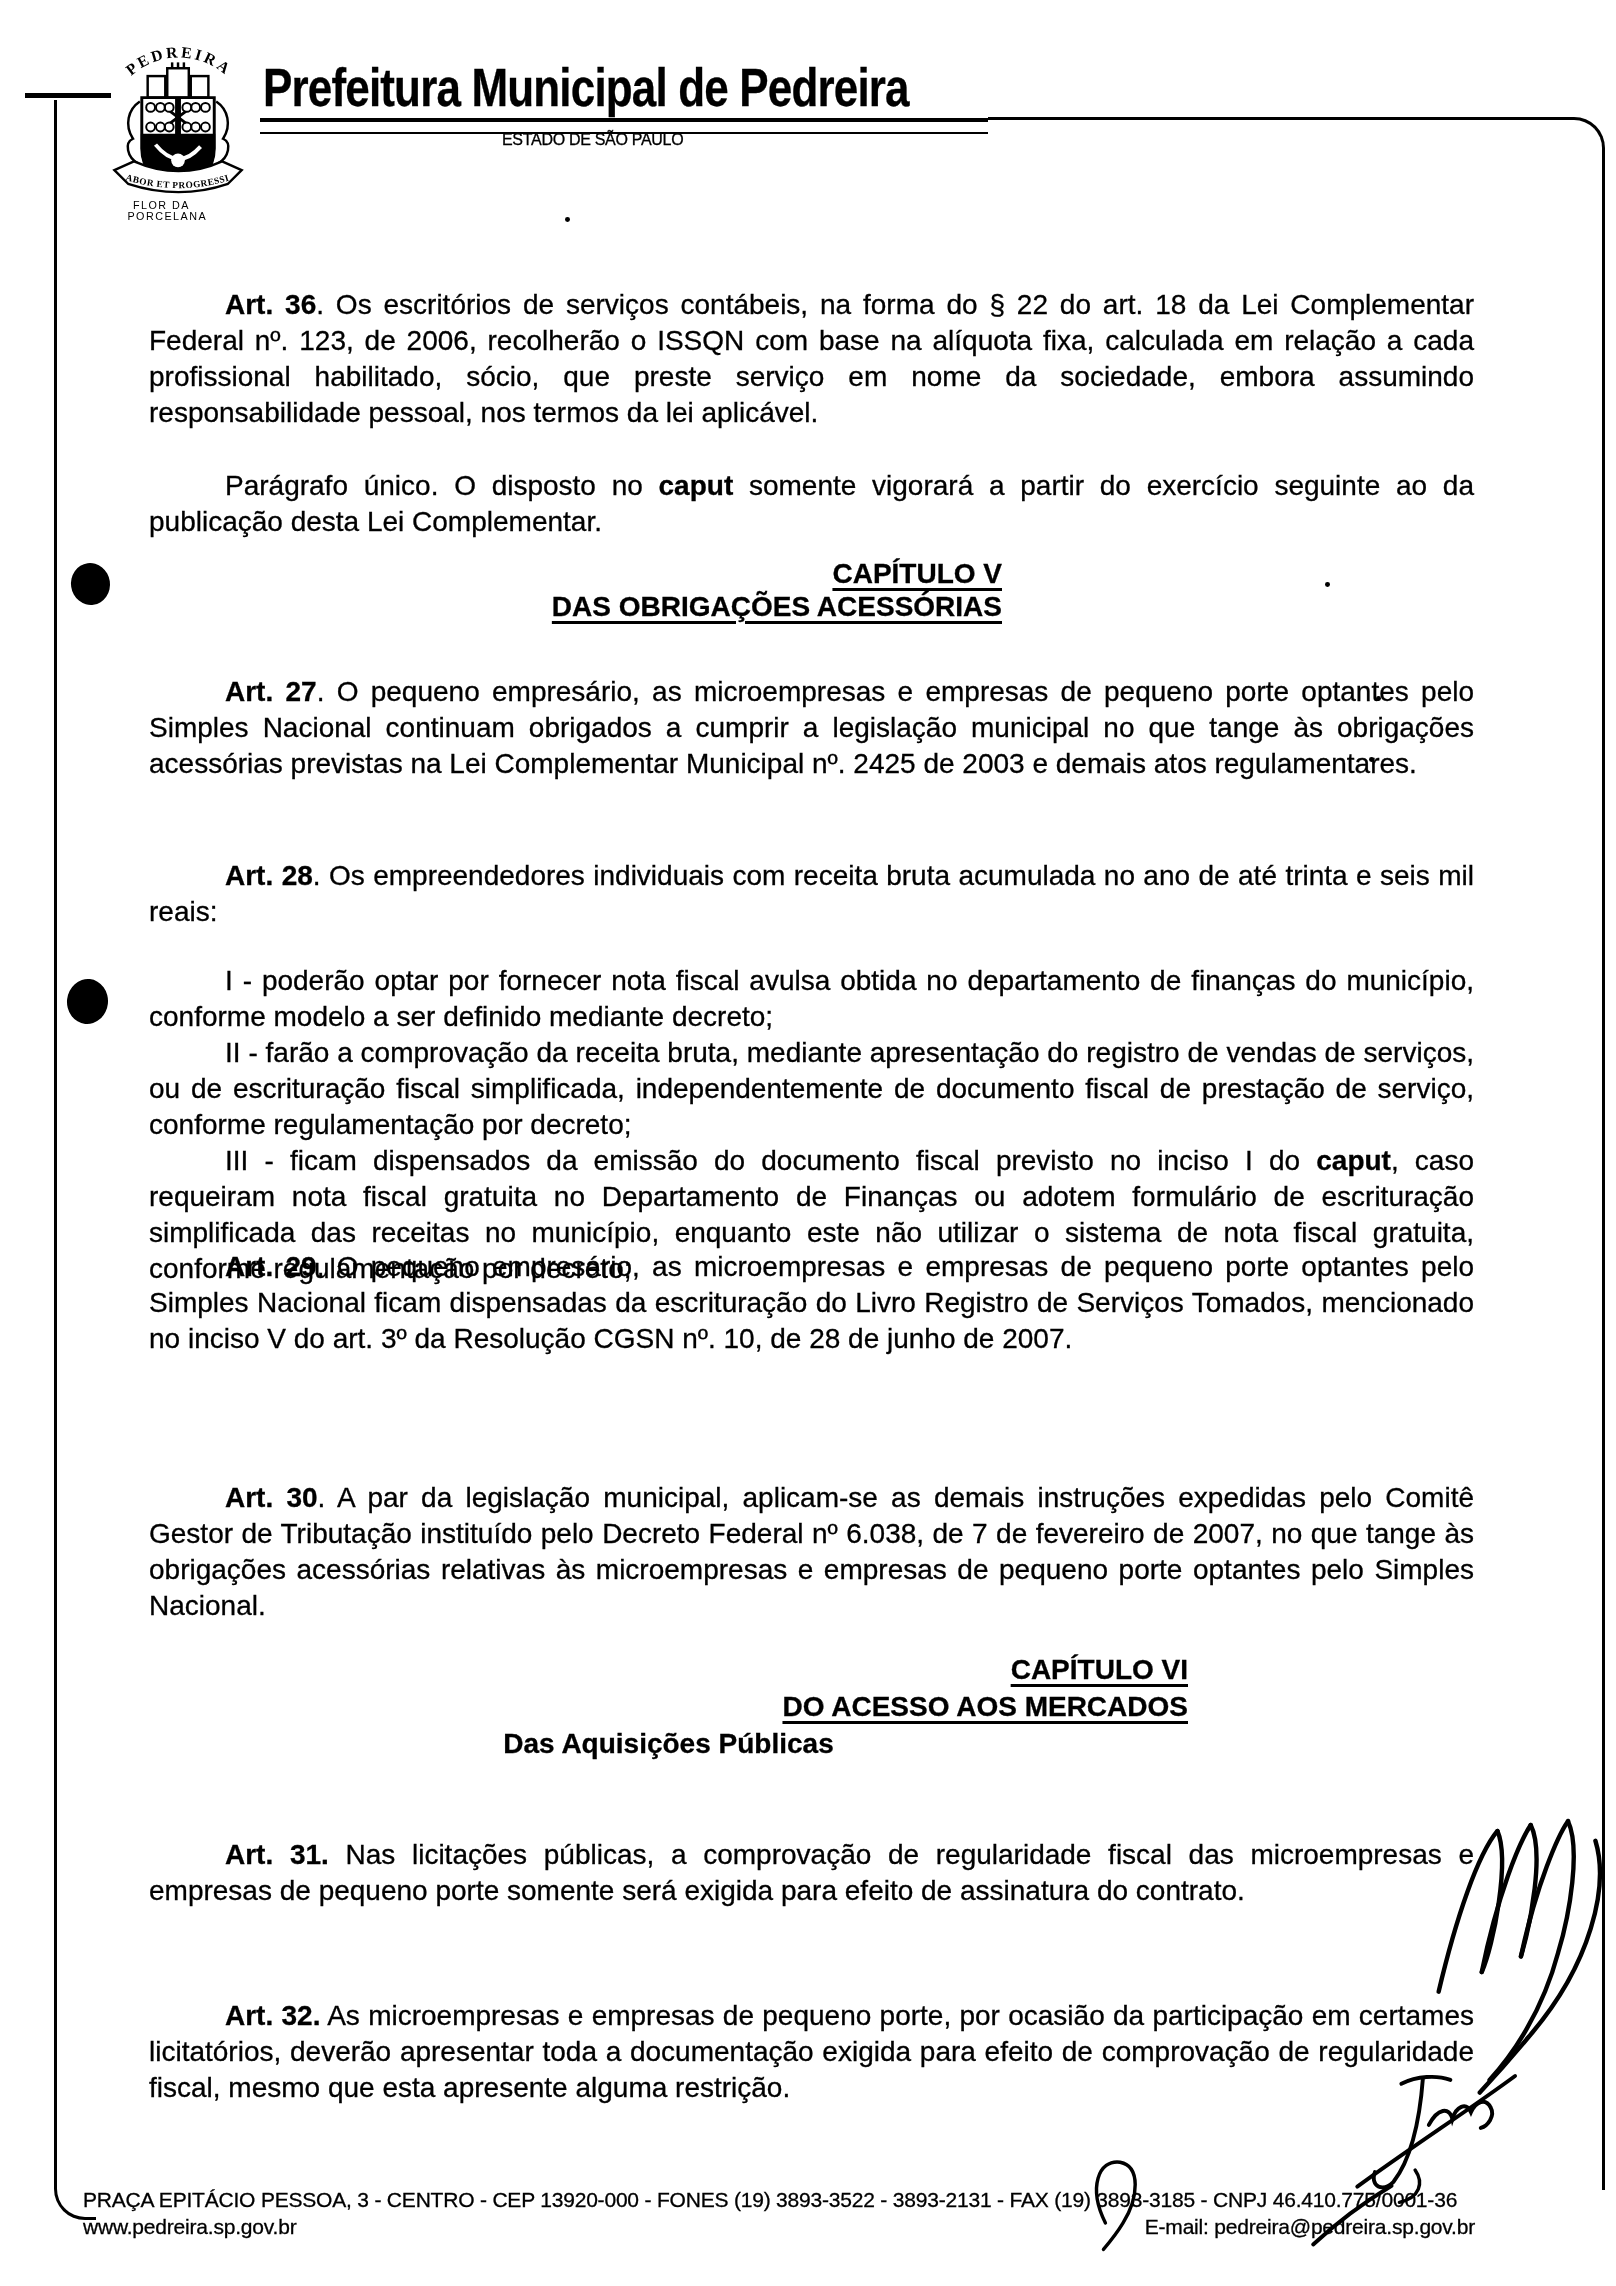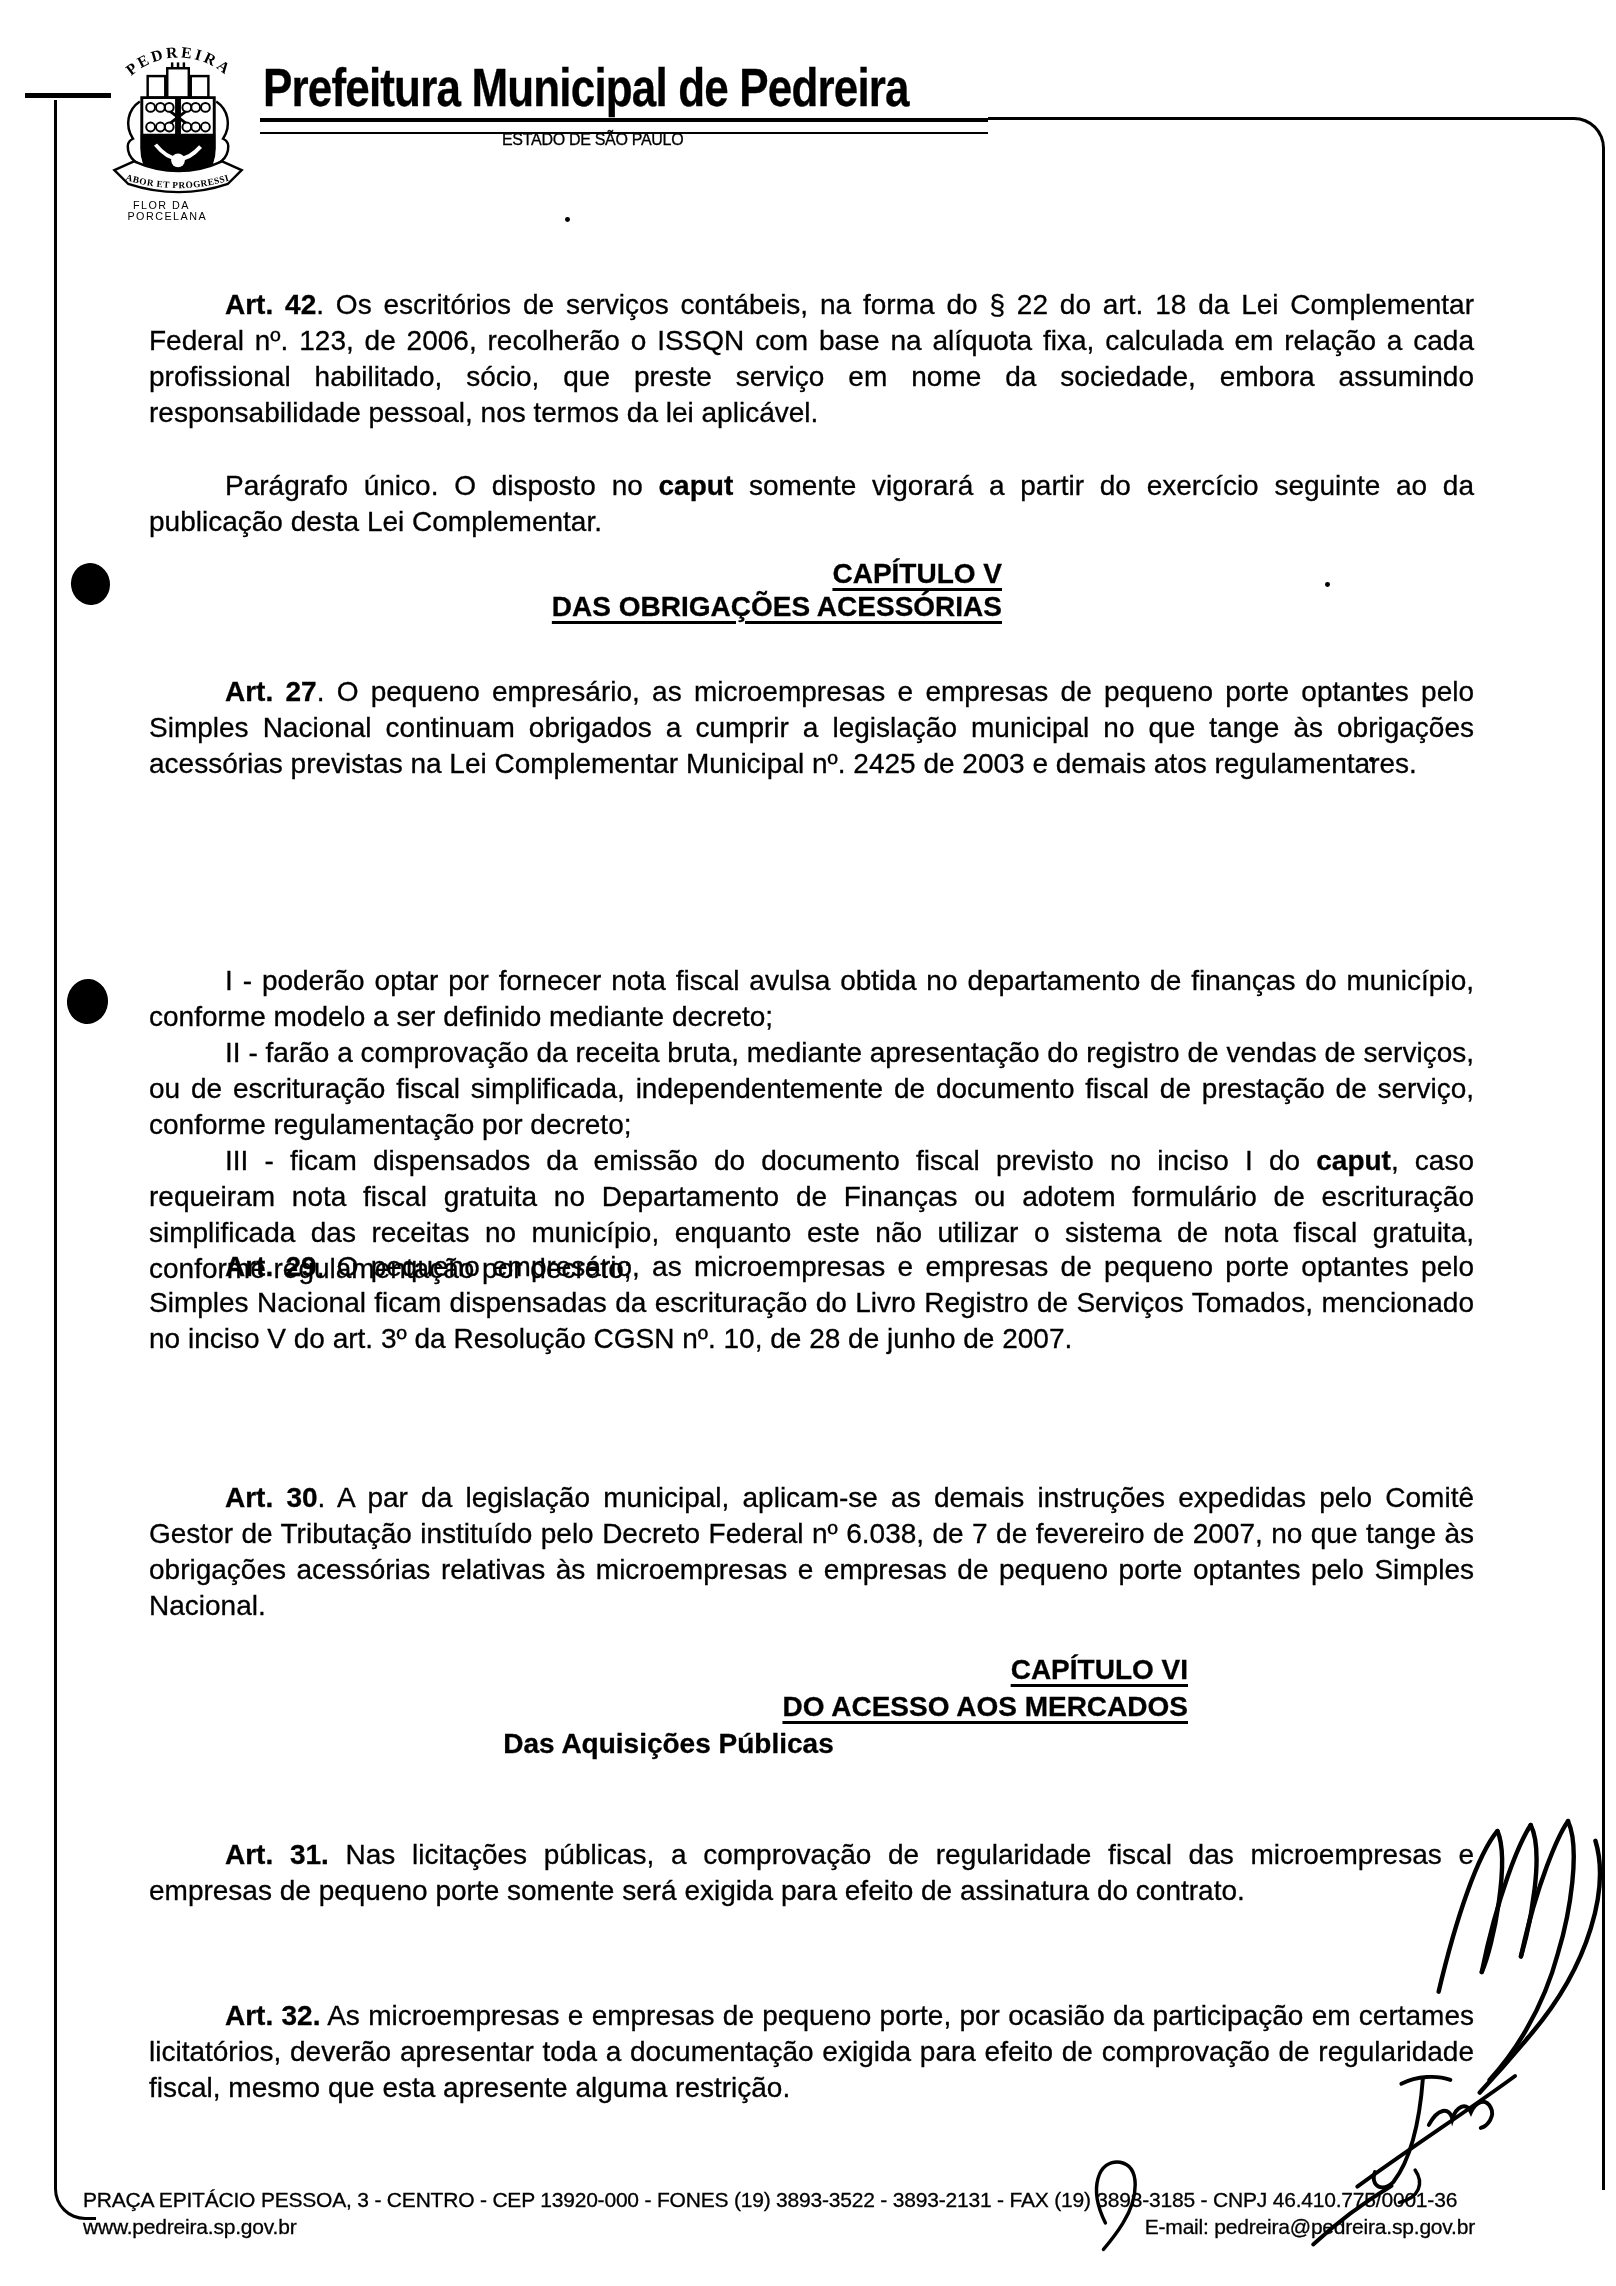--- a/index.html
+++ b/index.html
@@ -101,31 +101,32 @@
       </g>
       <text x="72" y="180" text-anchor="middle" font-size="11" letter-spacing="1.5">FLOR DA</text>
       <text x="78" y="191" text-anchor="middle" font-size="11" letter-spacing="1.5">PORCELANA</text>
     </svg>
   </div>
 
   <h1 class="title">Prefeitura Municipal de Pedreira</h1>
   <div class="title-rule"></div>
   <div class="subtitle">ESTADO DE SÃO PAULO</div>
 
-  <p class="blk" style="top:287px"><b>Art. 42</b><span>. Os escritórios de serviços contábeis, na forma do § 22 do art. 18 da Lei Complementar Federal nº. 123, de 2006, recolherão o ISSQN com base na alíquota fixa, calculada em relação a cada profissional habilitado, sócio, que preste serviço em nome da sociedade, embora assumindo responsabilidade pessoal, nos termos da lei aplicável.</span></p>
+  <p class="blk" style="top:287px"><b>Art. 36</b><span>. Os escritórios de serviços contábeis, na forma do § 22 do art. 18 da Lei Complementar Federal nº. 123, de 2006, recolherão o ISSQN com base na alíquota fixa, calculada em relação a cada profissional habilitado, sócio, que preste serviço em nome da sociedade, embora assumindo responsabilidade pessoal, nos termos da lei aplicável.</span></p>
 
   <p class="blk" style="top:468px"><span>Parágrafo único. O disposto no </span><b>caput</b><span> somente vigorará a partir do exercício seguinte ao da publicação desta Lei Complementar.</span></p>
 
   <div class="chap c5" style="top:557px">
     <div class="u">CAPÍTULO V</div>
     <div class="u">DAS OBRIGAÇÕES ACESSÓRIAS</div>
   </div>
 
   <p class="blk" style="top:674px"><b>Art. 27</b><span>. O pequeno empresário, as microempresas e empresas de pequeno porte optantes pelo Simples Nacional continuam obrigados a cumprir a legislação municipal no que tange às obrigações acessórias previstas na Lei Complementar Municipal nº. 2425 de 2003 e demais atos regulamentares.</span></p>
 
+  <p class="blk" style="top:858px"><b>Art. 28</b><span>. Os empreendedores individuais com receita bruta acumulada no ano de até trinta e seis mil reais:</span></p>
 
   <div style="position:absolute;top:963px;left:0;width:100%">
     <p class="blk" style="position:relative;top:0">I - poderão optar por fornecer nota fiscal avulsa obtida no departamento de finanças do município, conforme modelo a ser definido mediante decreto;</p>
     <p class="blk" style="position:relative;top:0">II - farão a comprovação da receita bruta, mediante apresentação do registro de vendas de serviços, ou de escrituração fiscal simplificada, independentemente de documento fiscal de prestação de serviço, conforme regulamentação por decreto;</p>
     <p class="blk" style="position:relative;top:0"><span>III - ficam dispensados da emissão do documento fiscal previsto no inciso I do </span><b>caput</b><span>, caso requeiram nota fiscal gratuita no Departamento de Finanças ou adotem formulário de escrituração simplificada das receitas no município, enquanto este não utilizar o sistema de nota fiscal gratuita, conforme regulamentação por decreto;</span></p>
   </div>
 
   <p class="blk" style="top:1249px"><b>Art. 29</b><span>. O pequeno empresário, as microempresas e empresas de pequeno porte optantes pelo Simples Nacional ficam dispensadas da escrituração do Livro Registro de Serviços Tomados, mencionado no inciso V do art. 3º da Resolução CGSN nº. 10, de 28 de junho de 2007.</span></p>
 
   <p class="blk" style="top:1480px"><b>Art. 30</b><span>. A par da legislação municipal, aplicam-se as demais instruções expedidas pelo Comitê Gestor de Tributação instituído pelo Decreto Federal nº 6.038, de 7 de fevereiro de 2007, no que tange às obrigações acessórias relativas às microempresas e empresas de pequeno porte optantes pelo Simples Nacional.</span></p>

